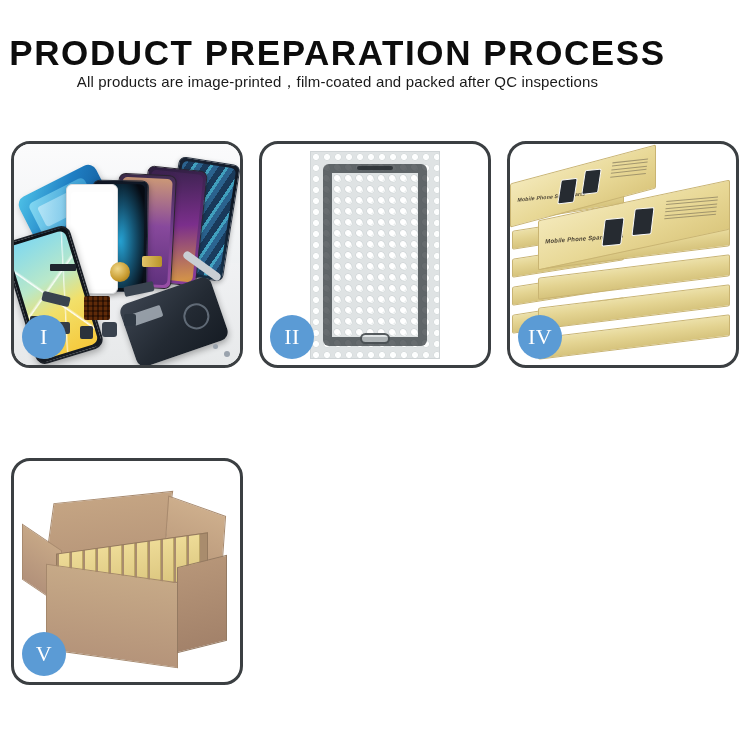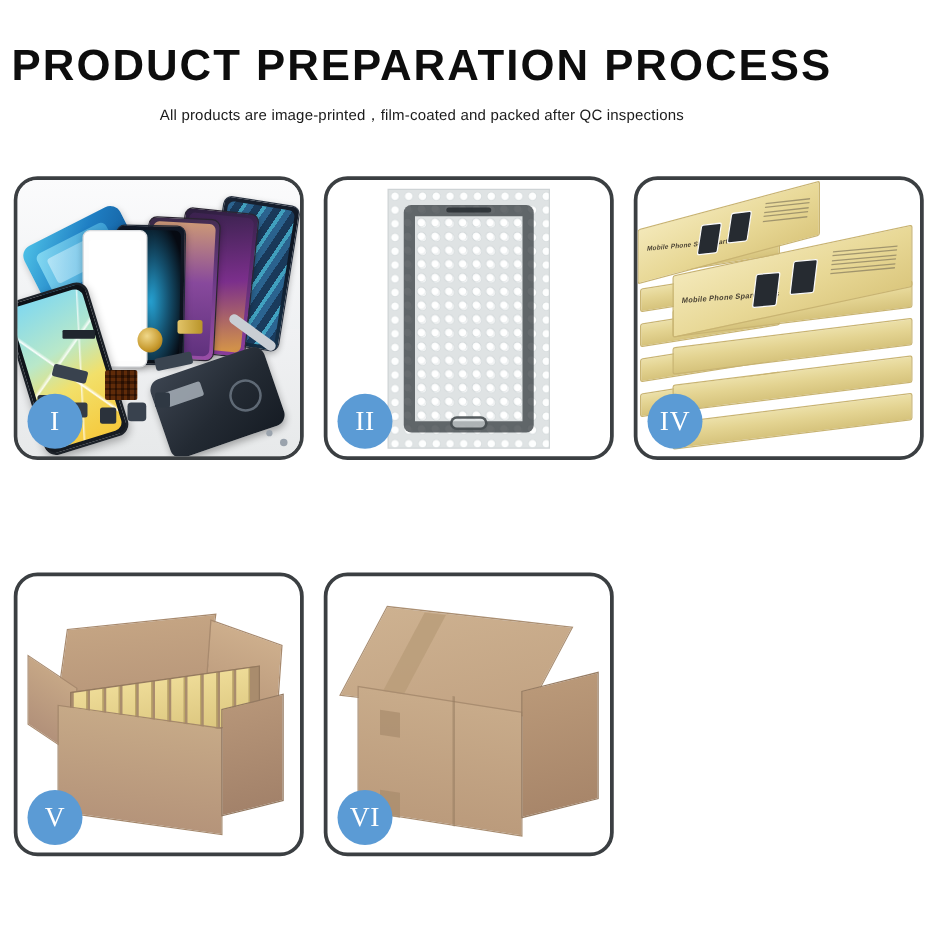--- a/index.html
+++ b/index.html
@@ -12,21 +12,21 @@
   .page { position: relative; width: 675px; height: 750px; background: #fff; }
 
   
   .header { text-align: center; padding-top: 34px; }
   .title {
     font-size: 35px; font-weight: 700; color: #0d0d0d;
     letter-spacing: 1.6px; line-height: 1.1;
     font-family: "Liberation Sans", sans-serif;
   }
   .subtitle {
-    margin-top: 11px; font-size: 12px; color: #1a1a1a;
+    font-size: 15px; color: #1a1a1a;
     letter-spacing: 0.15px; font-weight: 400;
   }
 
   
   .grid {
     position: absolute; left: 11px; top: 141px;
     width: 728px;
     display: grid;
     grid-template-columns: 232px 232px 232px;
     grid-template-rows: 227px 227px;
@@ -460,27 +460,15 @@
             <i style="left:106px"></i>
           <i style="left:119px"></i>
             <i style="left:132px"></i>
         </div>
         <div class="body"></div>
         <div class="side"></div>
       </div>
       <div class="badge">V</div>
     </div>
 
-    <div class="panel p6">
-      <div class="photo">
-        <div class="top"></div>
-        <div class="tape"></div>
-        <div class="front"></div>
-        <div class="right"></div>
-        <div class="tab1"></div>
-        <div class="tab2"></div>
-        <div class="seam"></div>
-      </div>
-      <div class="badge">VI</div>
-    </div>
 
   </div>
 </div>
 
 </body></html>

